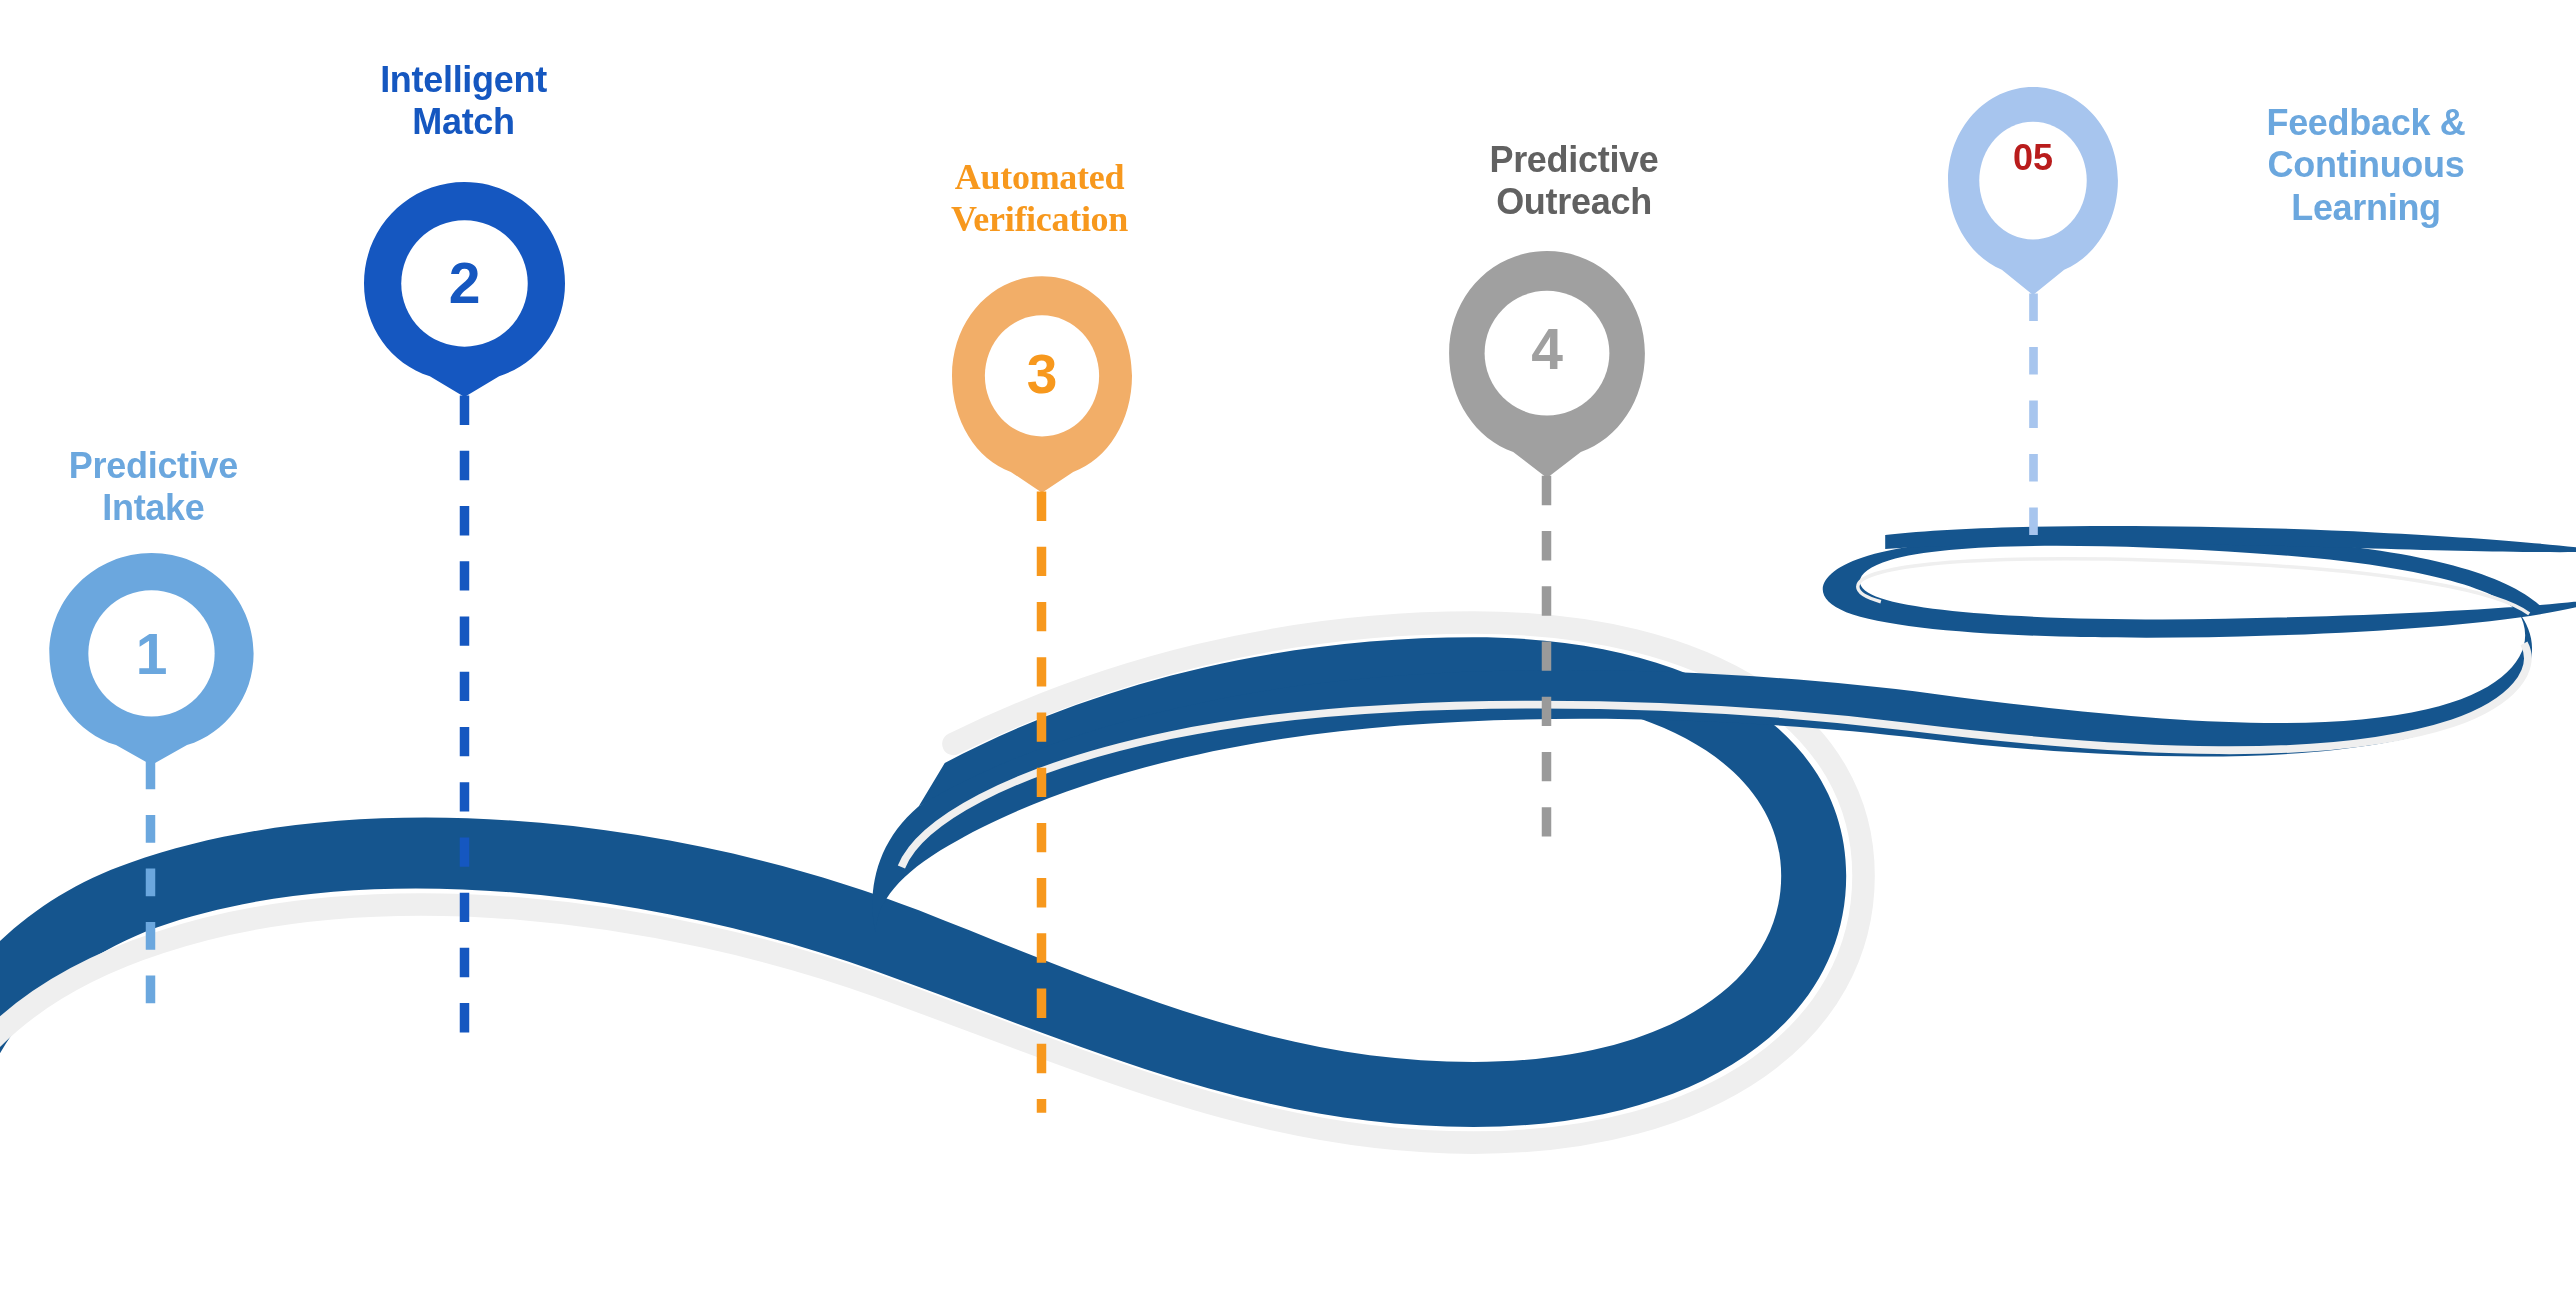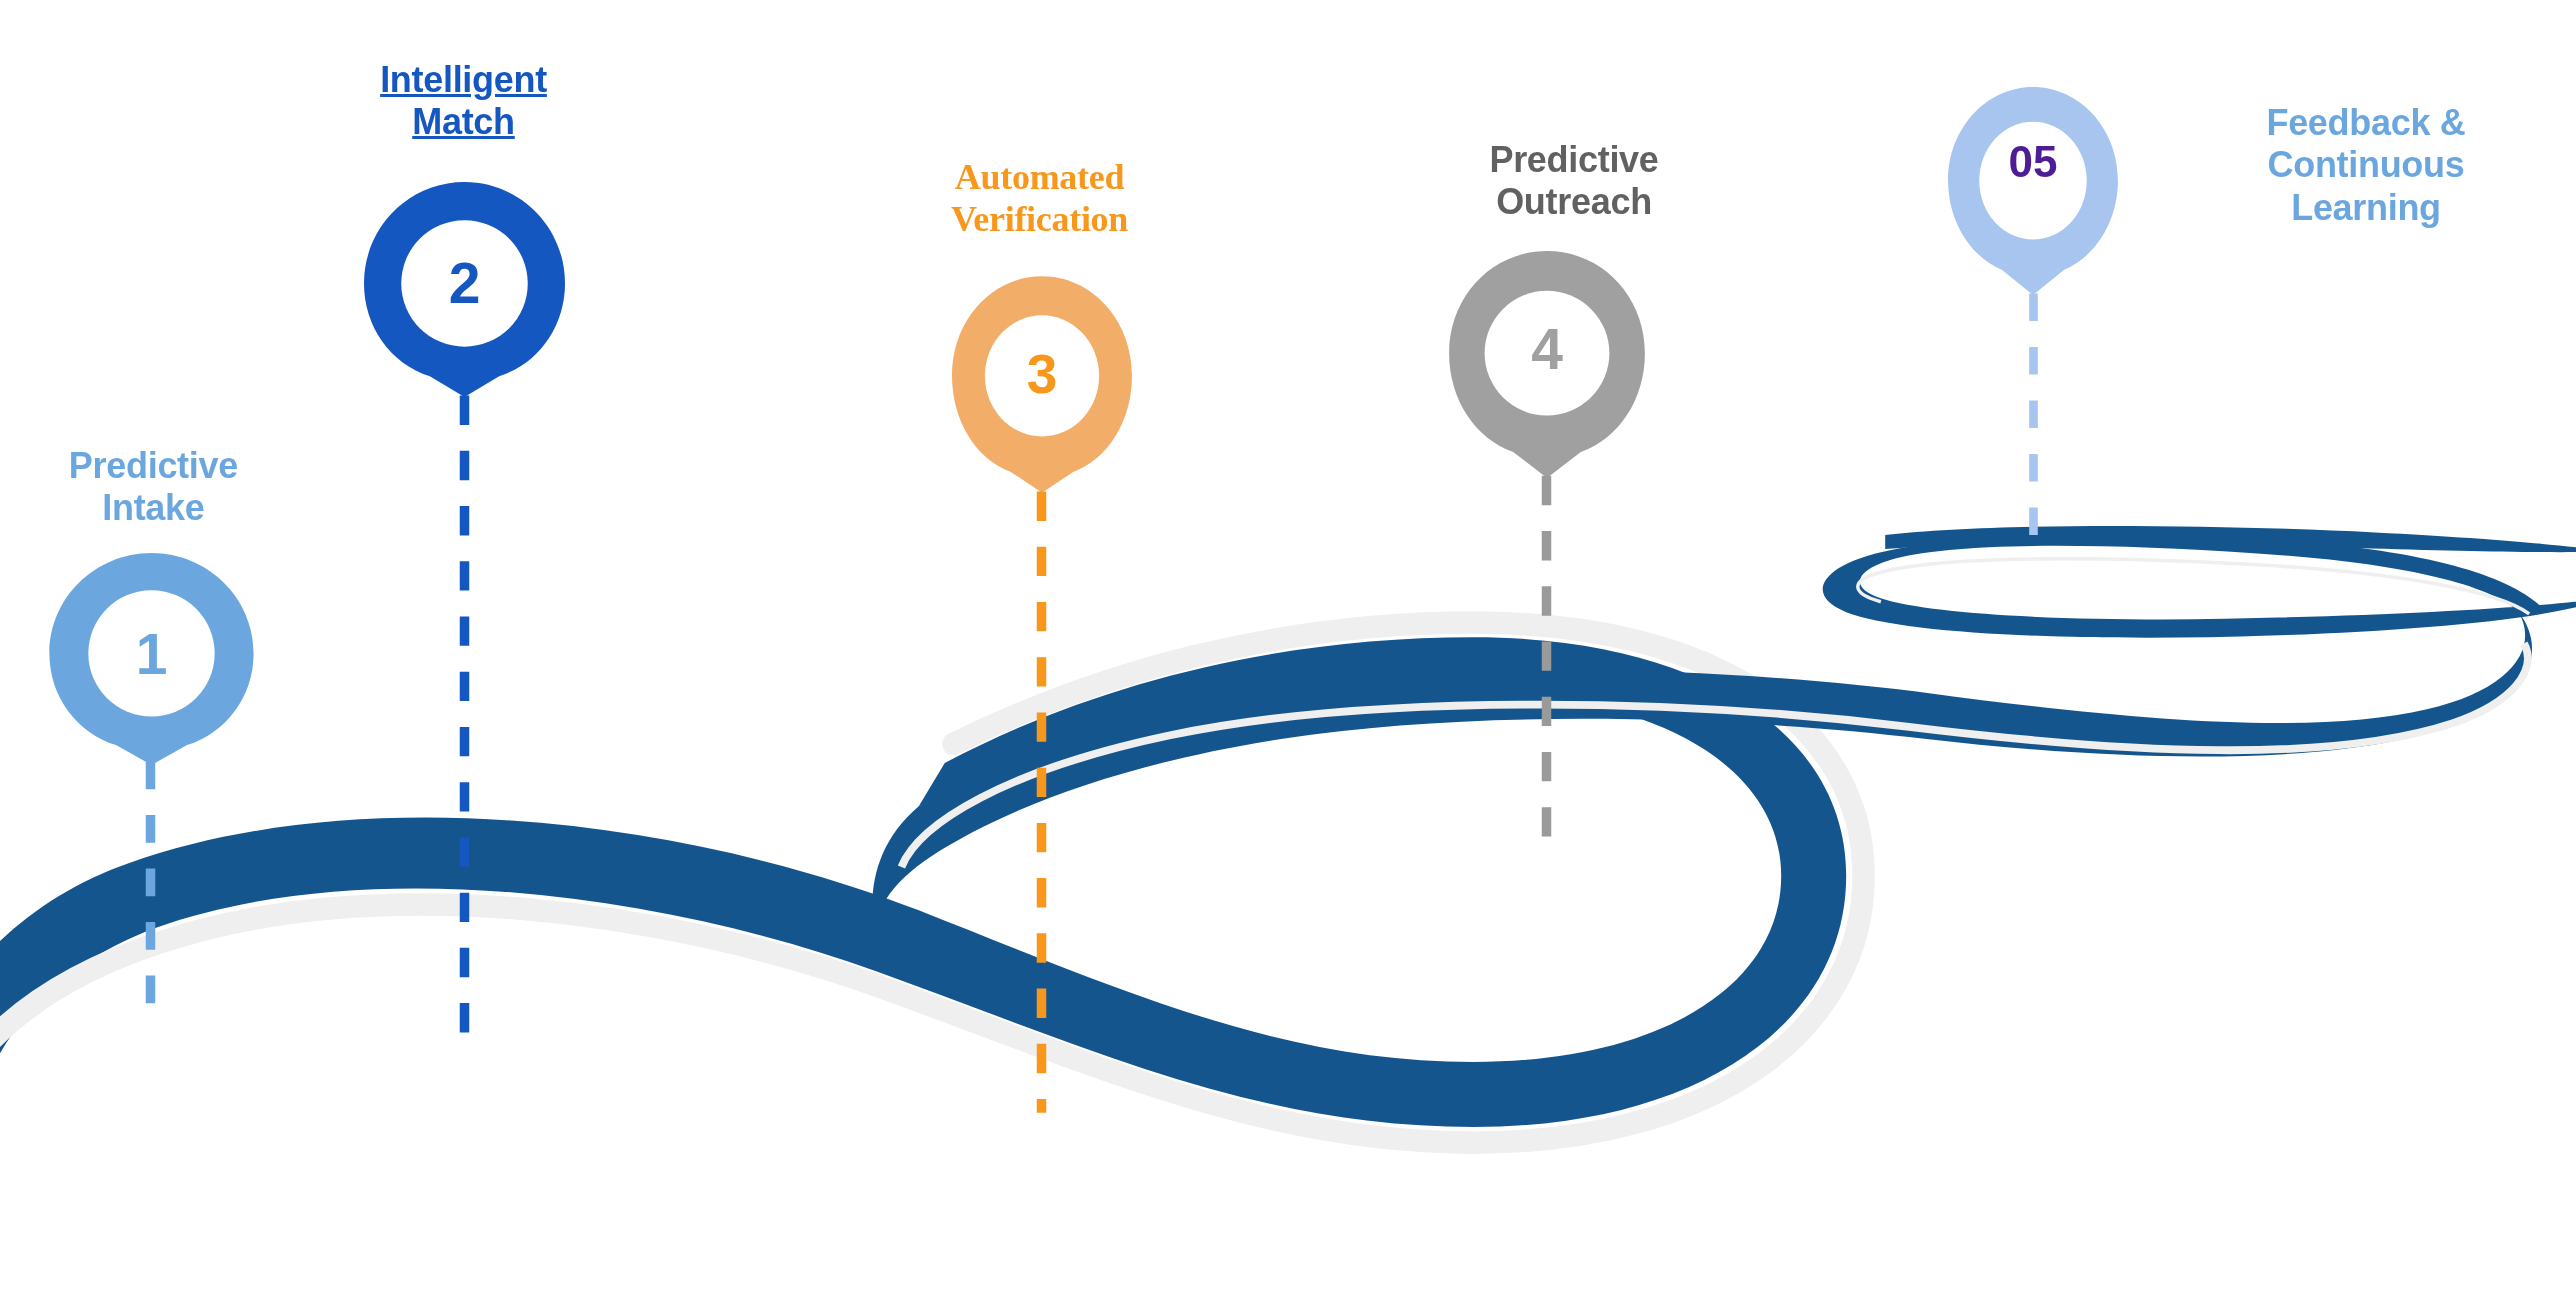--- a/index.html
+++ b/index.html
@@ -149,21 +149,21 @@
       </svg>
       <div class="pin-number" style="left:49px; top:621px; width:205px; font-size:57px; color:#6BA7DE;">1</div>
 
       <svg class="dash" style="left:97px; top:761px; width:107px; height:260px;" viewBox="0 0 124 300" xmlns="http://www.w3.org/2000/svg">
         <line x1="62" y1="0" x2="62" y2="290" stroke="#6BA7DE" stroke-width="11" stroke-dasharray="32 30" stroke-linecap="butt"></line>
       </svg>
     </div>
 
     <div class="marker" style="left:0px; top:0px; width:0; height:0;">
 
-      <div class="marker-label" style="left:329px; top:59px; width:269px; text-align:center; font-size:36px; color:#1557C0;text-decoration:underline;">Intelligent
+      <div class="marker-label" style="left:329px; top:59px; width:269px; text-align:center; font-size:36px; color:#1557C0;">Intelligent
 Match</div>
 
       <svg class="pin" style="left:364px; top:182px; width:201px; height:215px;" viewBox="0 0 232 248" xmlns="http://www.w3.org/2000/svg">
         <path fill="#1557C0" d="M116,0 C52,0 0,52 0,117 C0,167 31,210 76,224 L116,248 L156,224 C201,210 232,167 232,117 C232,52 180,0 116,0 Z"></path>
         <circle cx="116" cy="117" r="73" fill="#ffffff"></circle>
       </svg>
       <div class="pin-number" style="left:364px; top:250px; width:201px; font-size:57px; color:#1557C0;">2</div>
 
       <svg class="dash" style="left:411px; top:394px; width:107px; height:659px;" viewBox="0 0 124 760" xmlns="http://www.w3.org/2000/svg">
         <line x1="62" y1="0" x2="62" y2="748" stroke="#1557C0" stroke-width="11" stroke-dasharray="34 30" stroke-linecap="butt"></line>
@@ -205,21 +205,21 @@
     <div class="marker" style="left:0px; top:0px; width:0; height:0;">
 
       <div class="marker-label" style="left:2184px; top:102px; width:364px; text-align:center; font-size:36px; color:#6BA7DE;">Feedback &amp;
 Continuous
 Learning</div>
 
       <svg class="pin" style="left:1948px; top:87px; width:170px; height:208px;" viewBox="0 0 196 240" xmlns="http://www.w3.org/2000/svg">
         <path fill="#A7C5EE" d="M98,0 C44,0 0,48 0,108 C0,155 26,196 62,211 L98,240 L134,211 C170,196 196,155 196,108 C196,48 152,0 98,0 Z"></path>
         <ellipse cx="98" cy="108" rx="62" ry="68" fill="#ffffff"></ellipse>
       </svg>
-      <div class="pin-number" style="left: 1948px; top: 137px; width: 170px; font-size: 44px; color: #4c1d95;">05</div>
+      <div class="pin-number" style="left: 1948px; top: 137px; width: 170px; font-size: 36px; color: #b91c1c;">05</div>
 
       <svg class="dash" style="left:1980px; top:293px; width:107px; height:251px;" viewBox="0 0 124 290" xmlns="http://www.w3.org/2000/svg">
         <line x1="62" y1="0" x2="62" y2="280" stroke="#A7C5EE" stroke-width="10" stroke-dasharray="32 30" stroke-linecap="butt"></line>
       </svg>
     </div>
 
   </div>
 </div>
 
 

